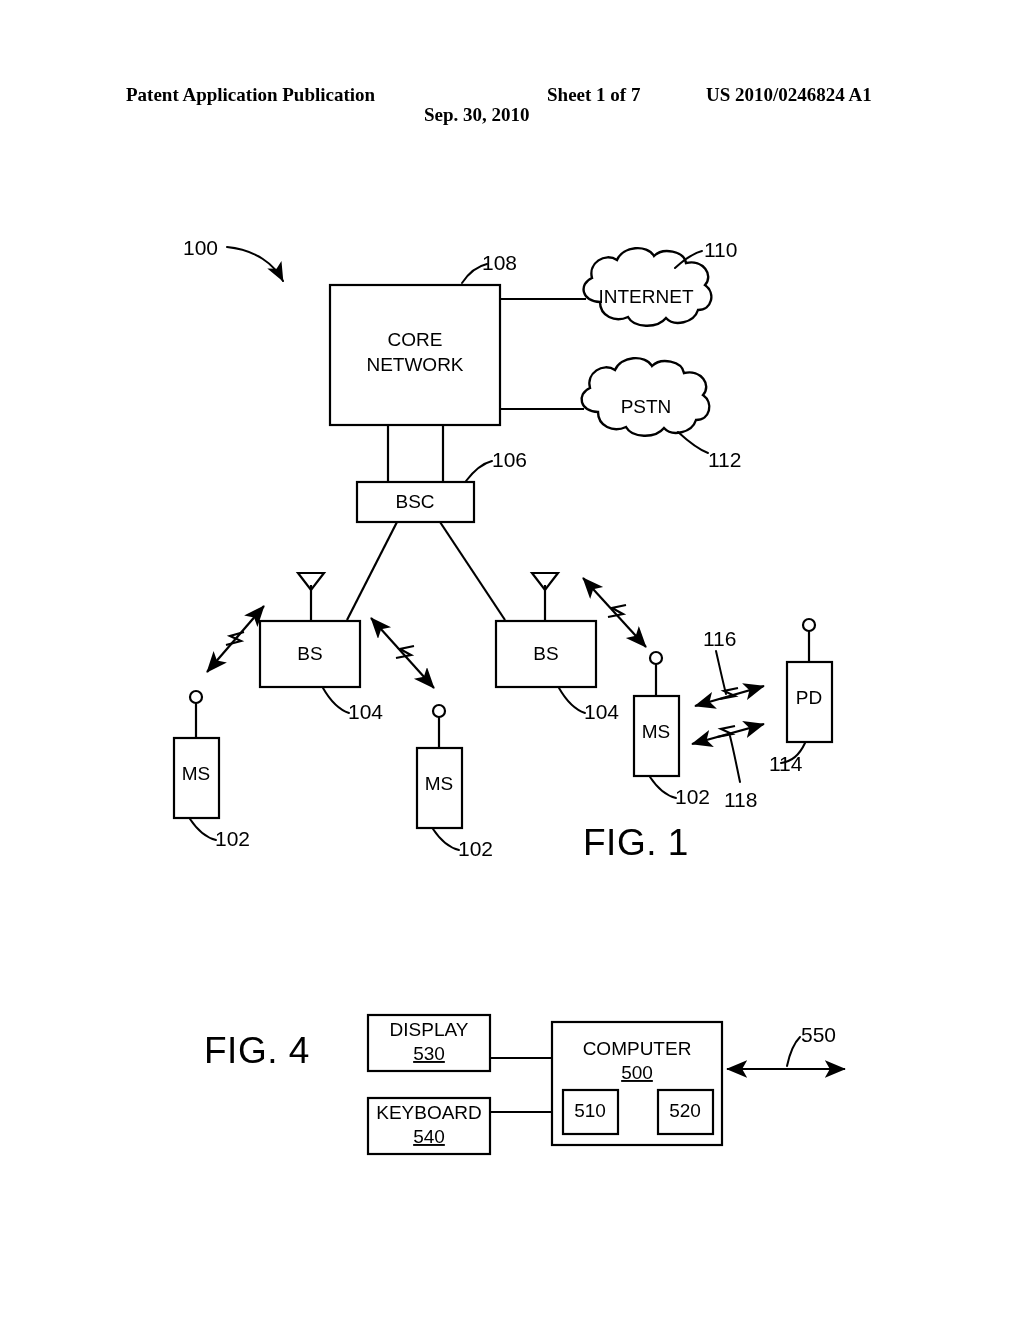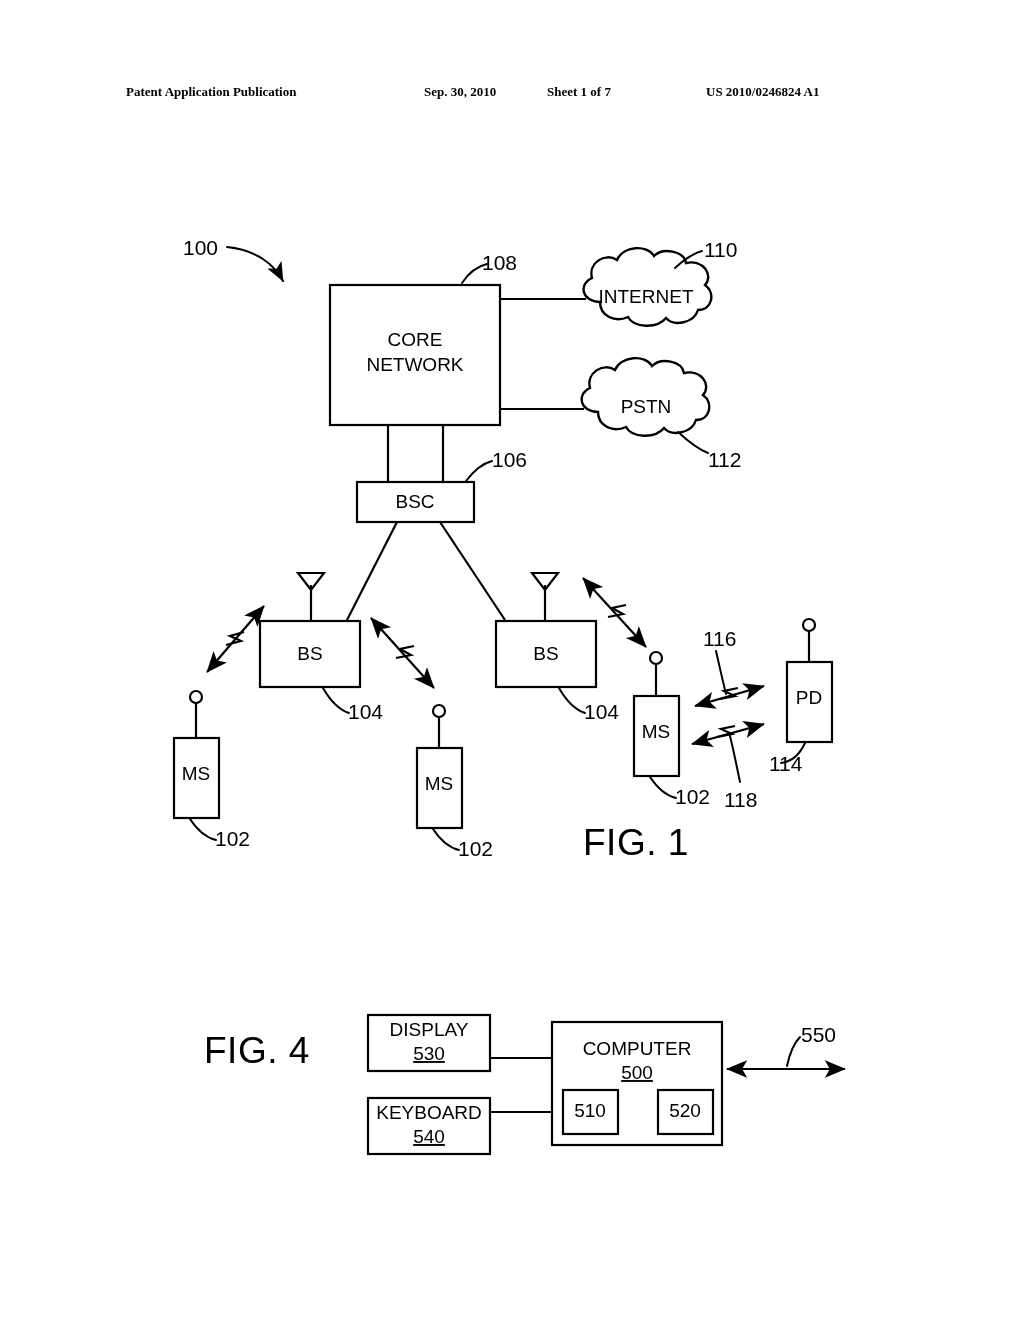--- a/index.html
+++ b/index.html
@@ -23,30 +23,30 @@
   }
   
   .header {
     position: absolute;
     top: 84px;
     left: 0;
     width: 1024px;
     height: 30px;
     font-family: "Liberation Serif", serif;
     font-weight: bold;
-    font-size: 13px;
+    font-size: 19px;
     color: #000;
     white-space: nowrap;
   }
   .header span {
     position: absolute;
     top: 0;
   }
   .hdr-pub   { left: 126px; }
-  .hdr-date  { left: 424px; }
+  .hdr-date  { left: 424px; margin-top: 20px; }
   .hdr-sheet { left: 547px; }
   .hdr-num   { left: 706px; text-align: center; }
 
   
   svg.drawing {
     position: absolute;
     top: 0;
     left: 0;
     width: 1024px;
     height: 1320px;

